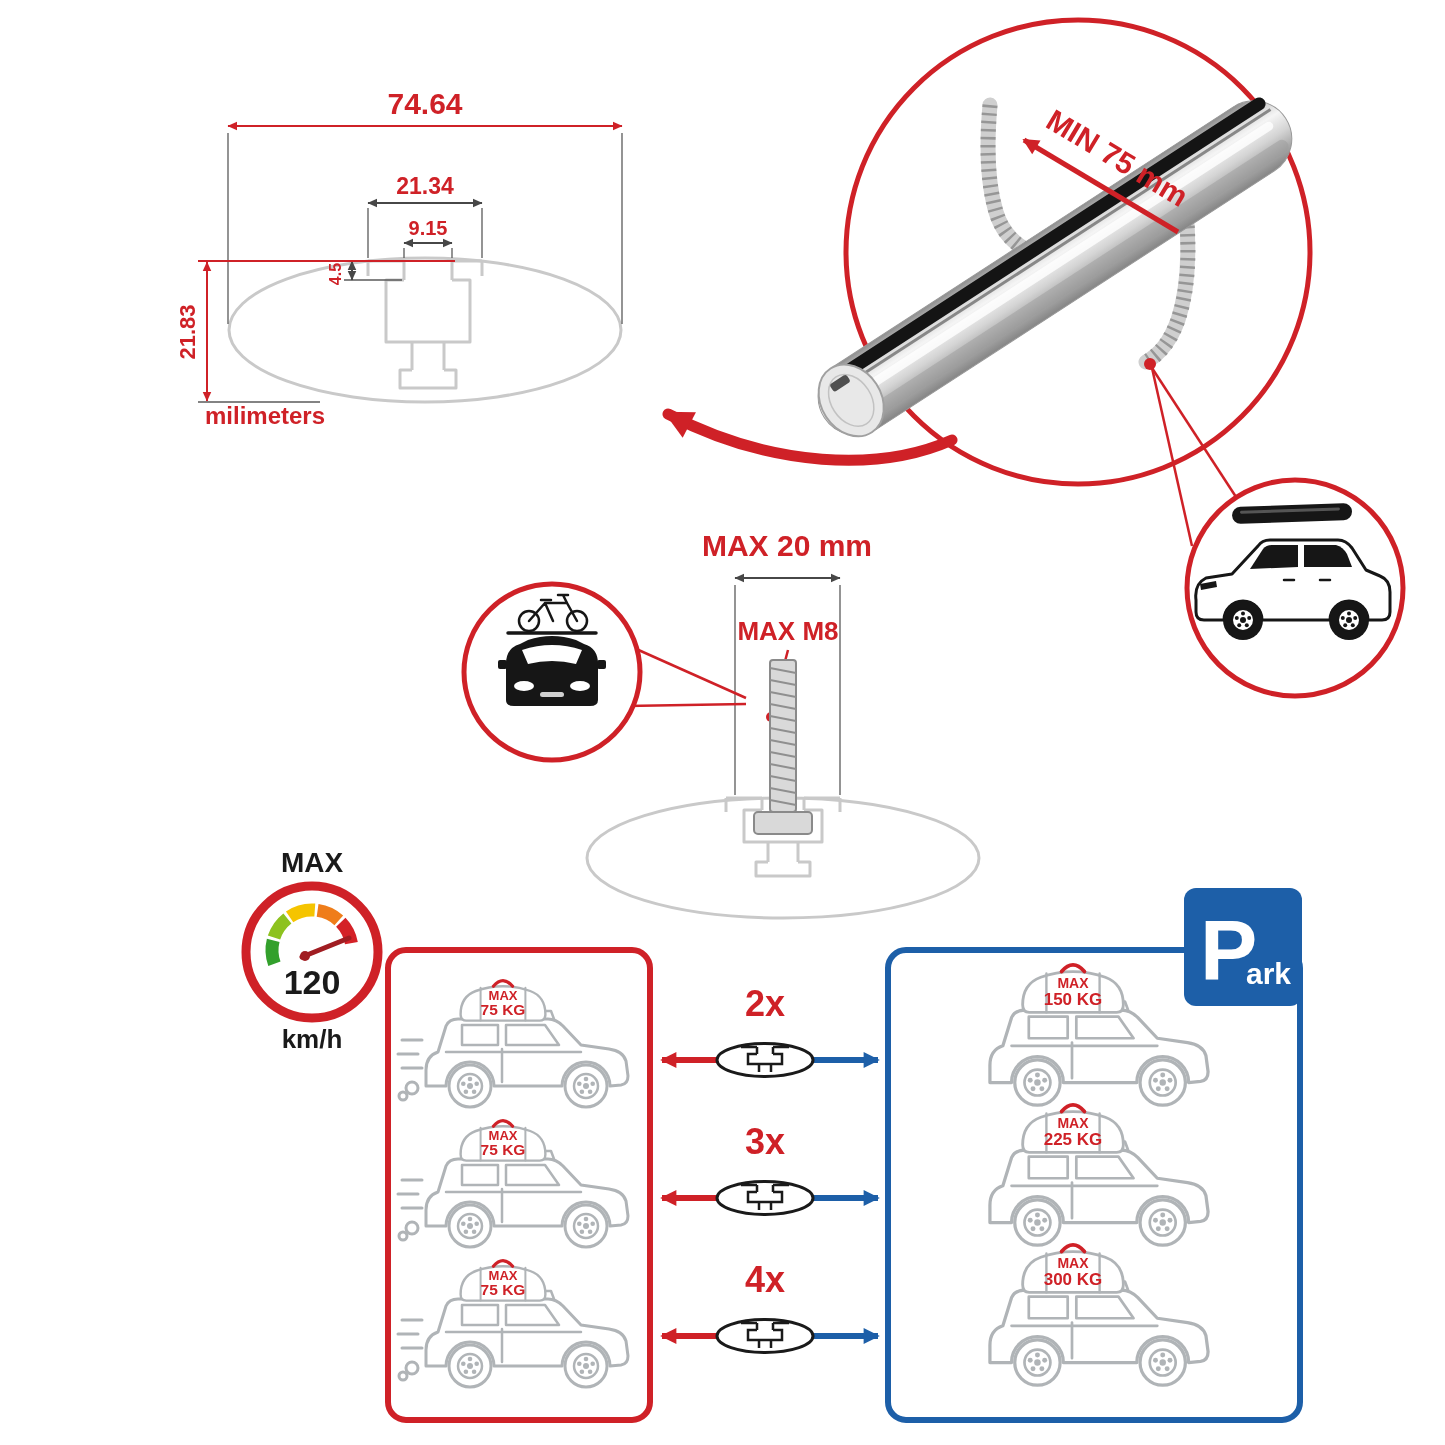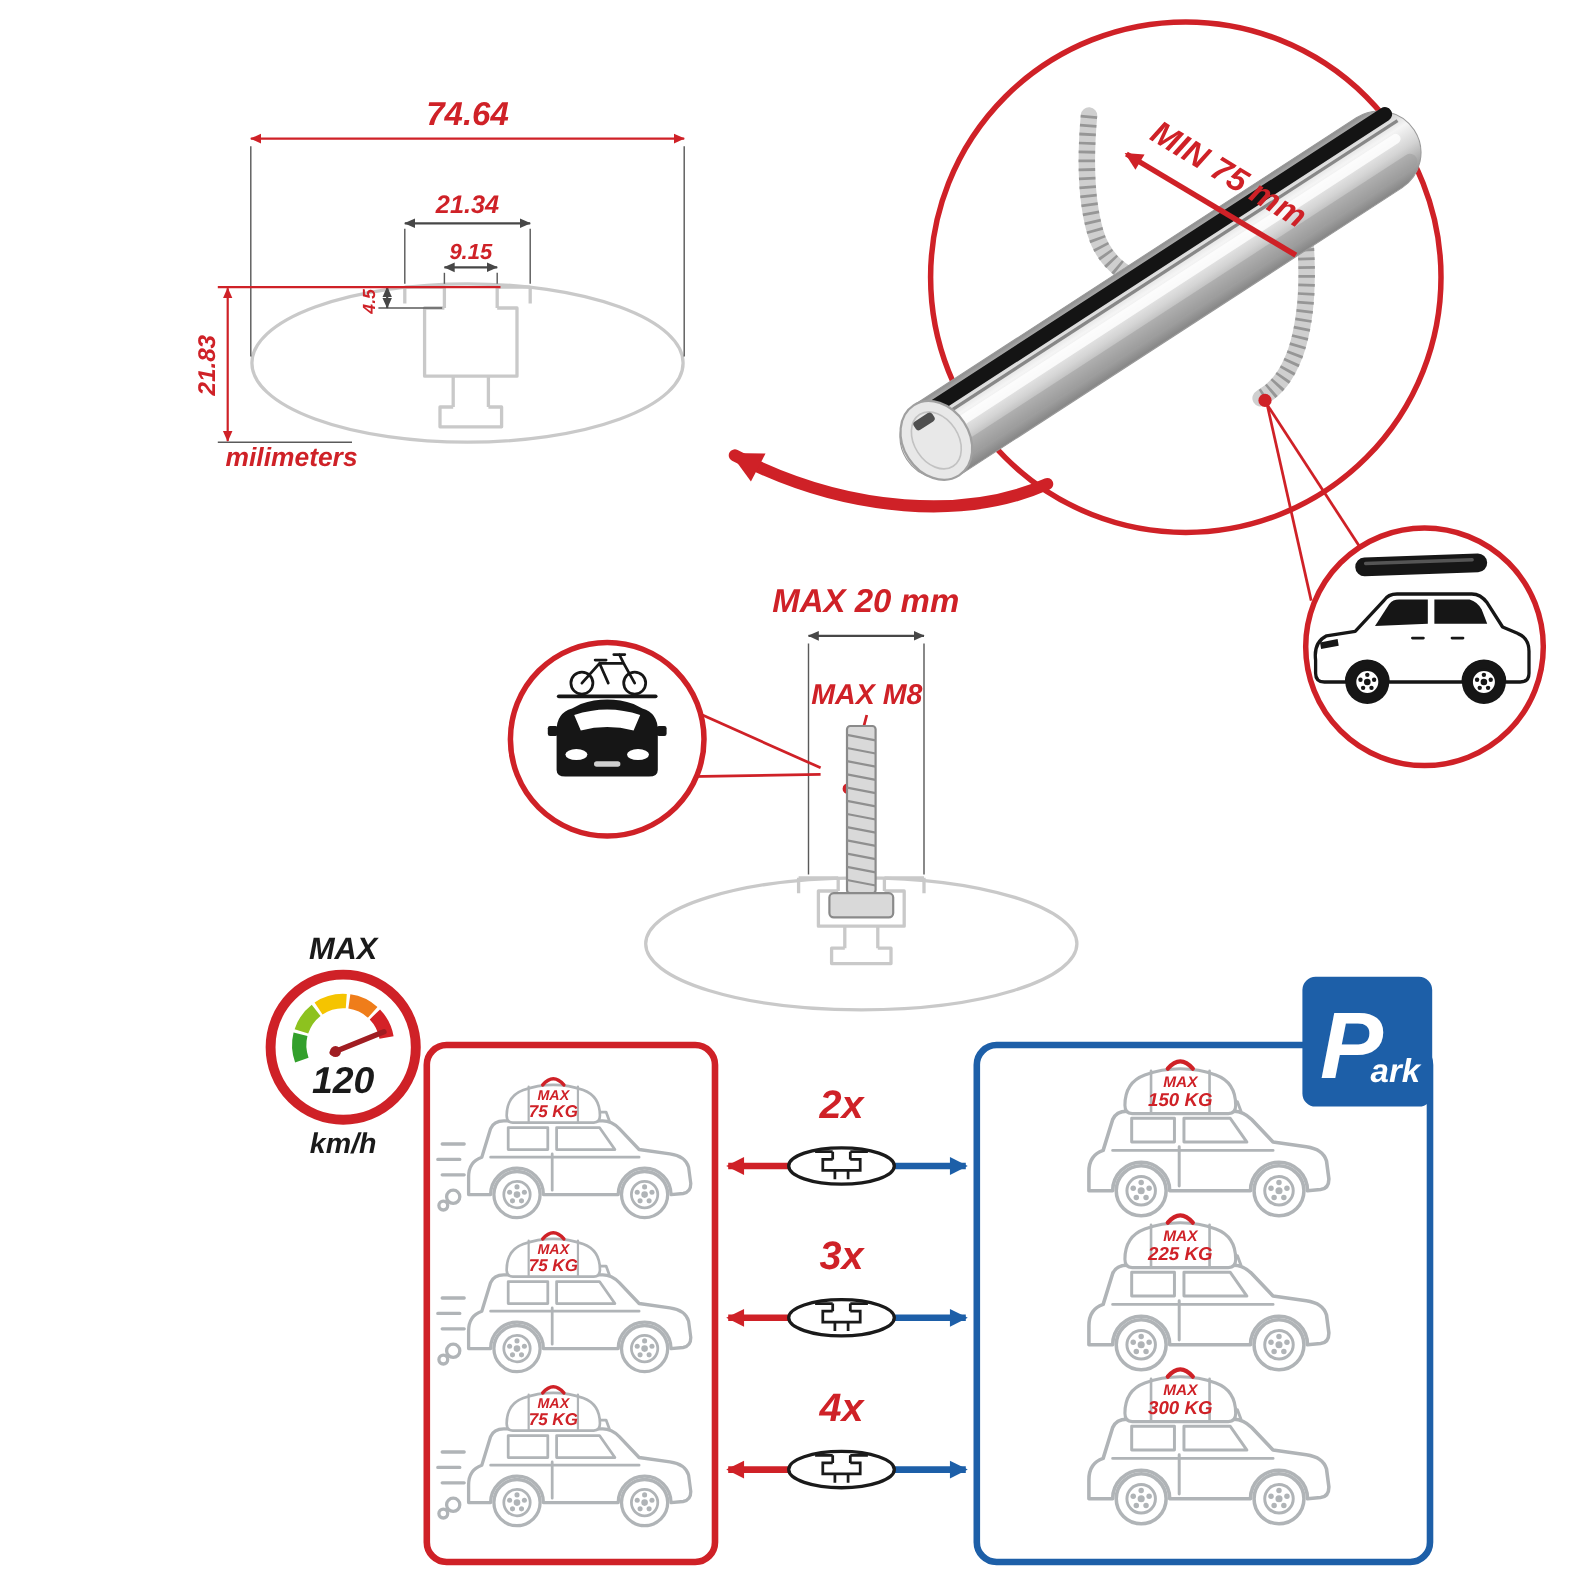--- a/index.html
+++ b/index.html
@@ -1,16 +1,16 @@
 <!DOCTYPE html>
 <html><head>
 <meta charset="utf-8">
 <style>
   html,body{margin:0;padding:0;background:#fff;}
-  .canvas{position:relative;width:1445px;height:1445px;background:#fff;overflow:hidden;font-style:italic;}
+  .canvas{position:relative;width:1445px;height:1445px;background:#fff;overflow:hidden;}
   svg{display:block;}
   svg text{font-family:"Liberation Sans",sans-serif;}
   .t-red{fill:#cf2127;font-weight:700;}
   .t-dark{fill:#1a1a1a;font-weight:700;}
   .t-white{fill:#ffffff;font-weight:700;}
   .ghost{stroke:#c9c9c9;stroke-width:3;fill:none;stroke-linejoin:round;}
   .dim-red{stroke:#cf2127;stroke-width:2;fill:none;}
   .dim-dark{stroke:#474747;stroke-width:2;fill:none;}
   .ext{stroke:#5a5a5a;stroke-width:1.3;fill:none;}
   .car-line{stroke:#b0b4b7;stroke-width:3;fill:#ffffff;stroke-linejoin:round;stroke-linecap:round;}

